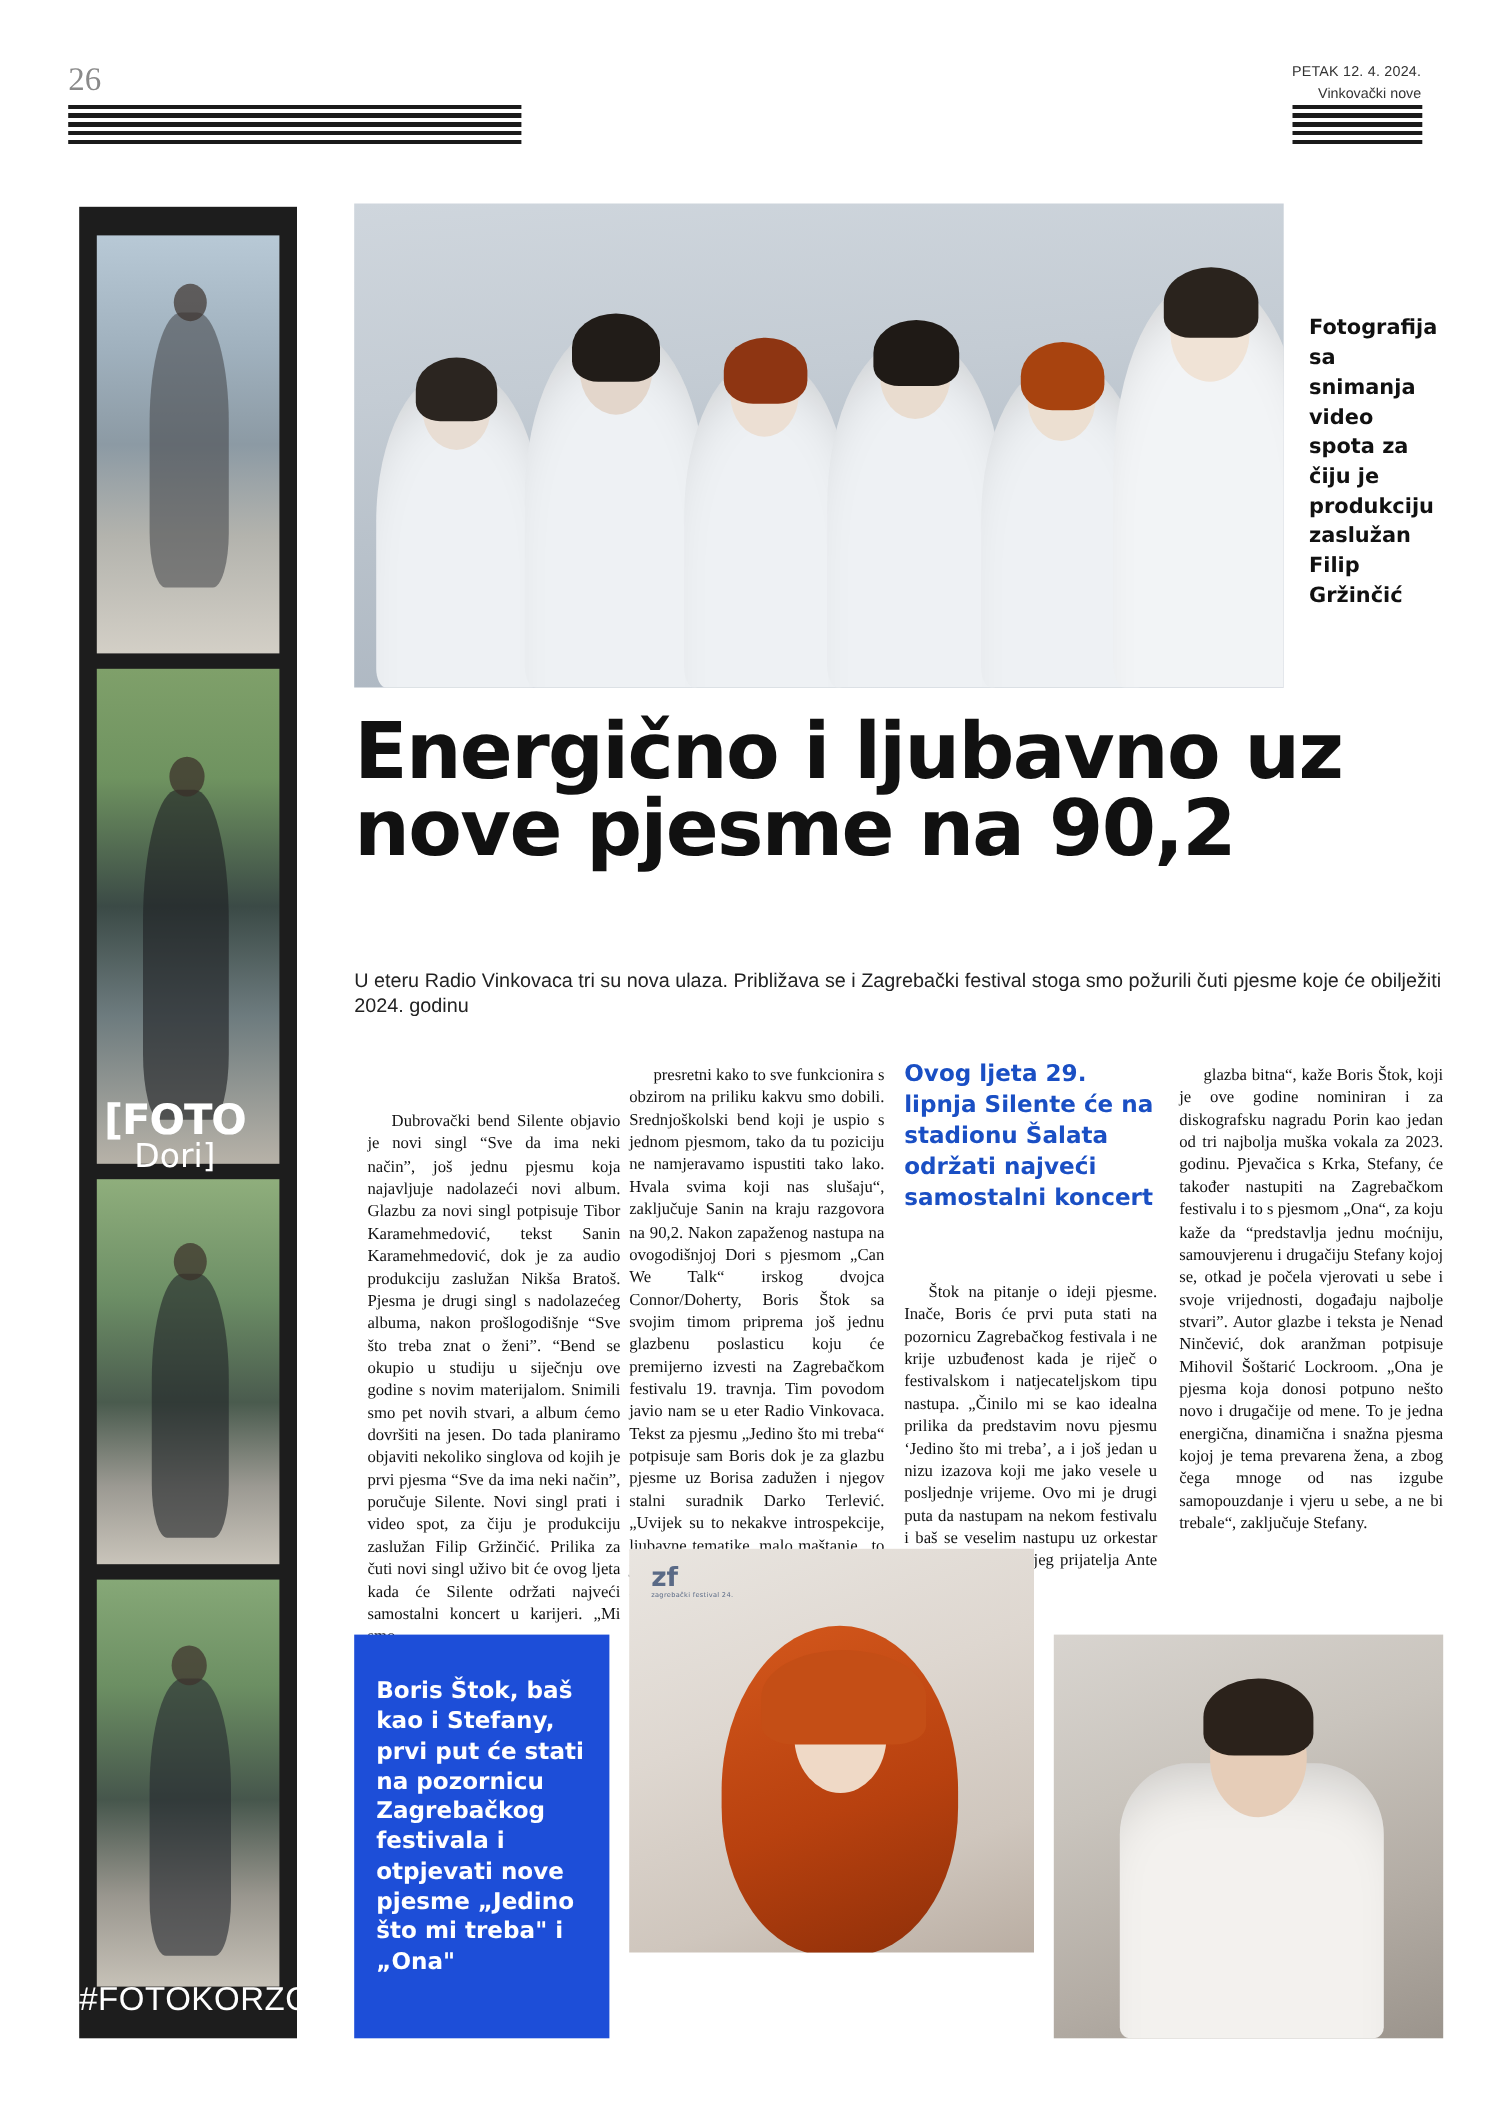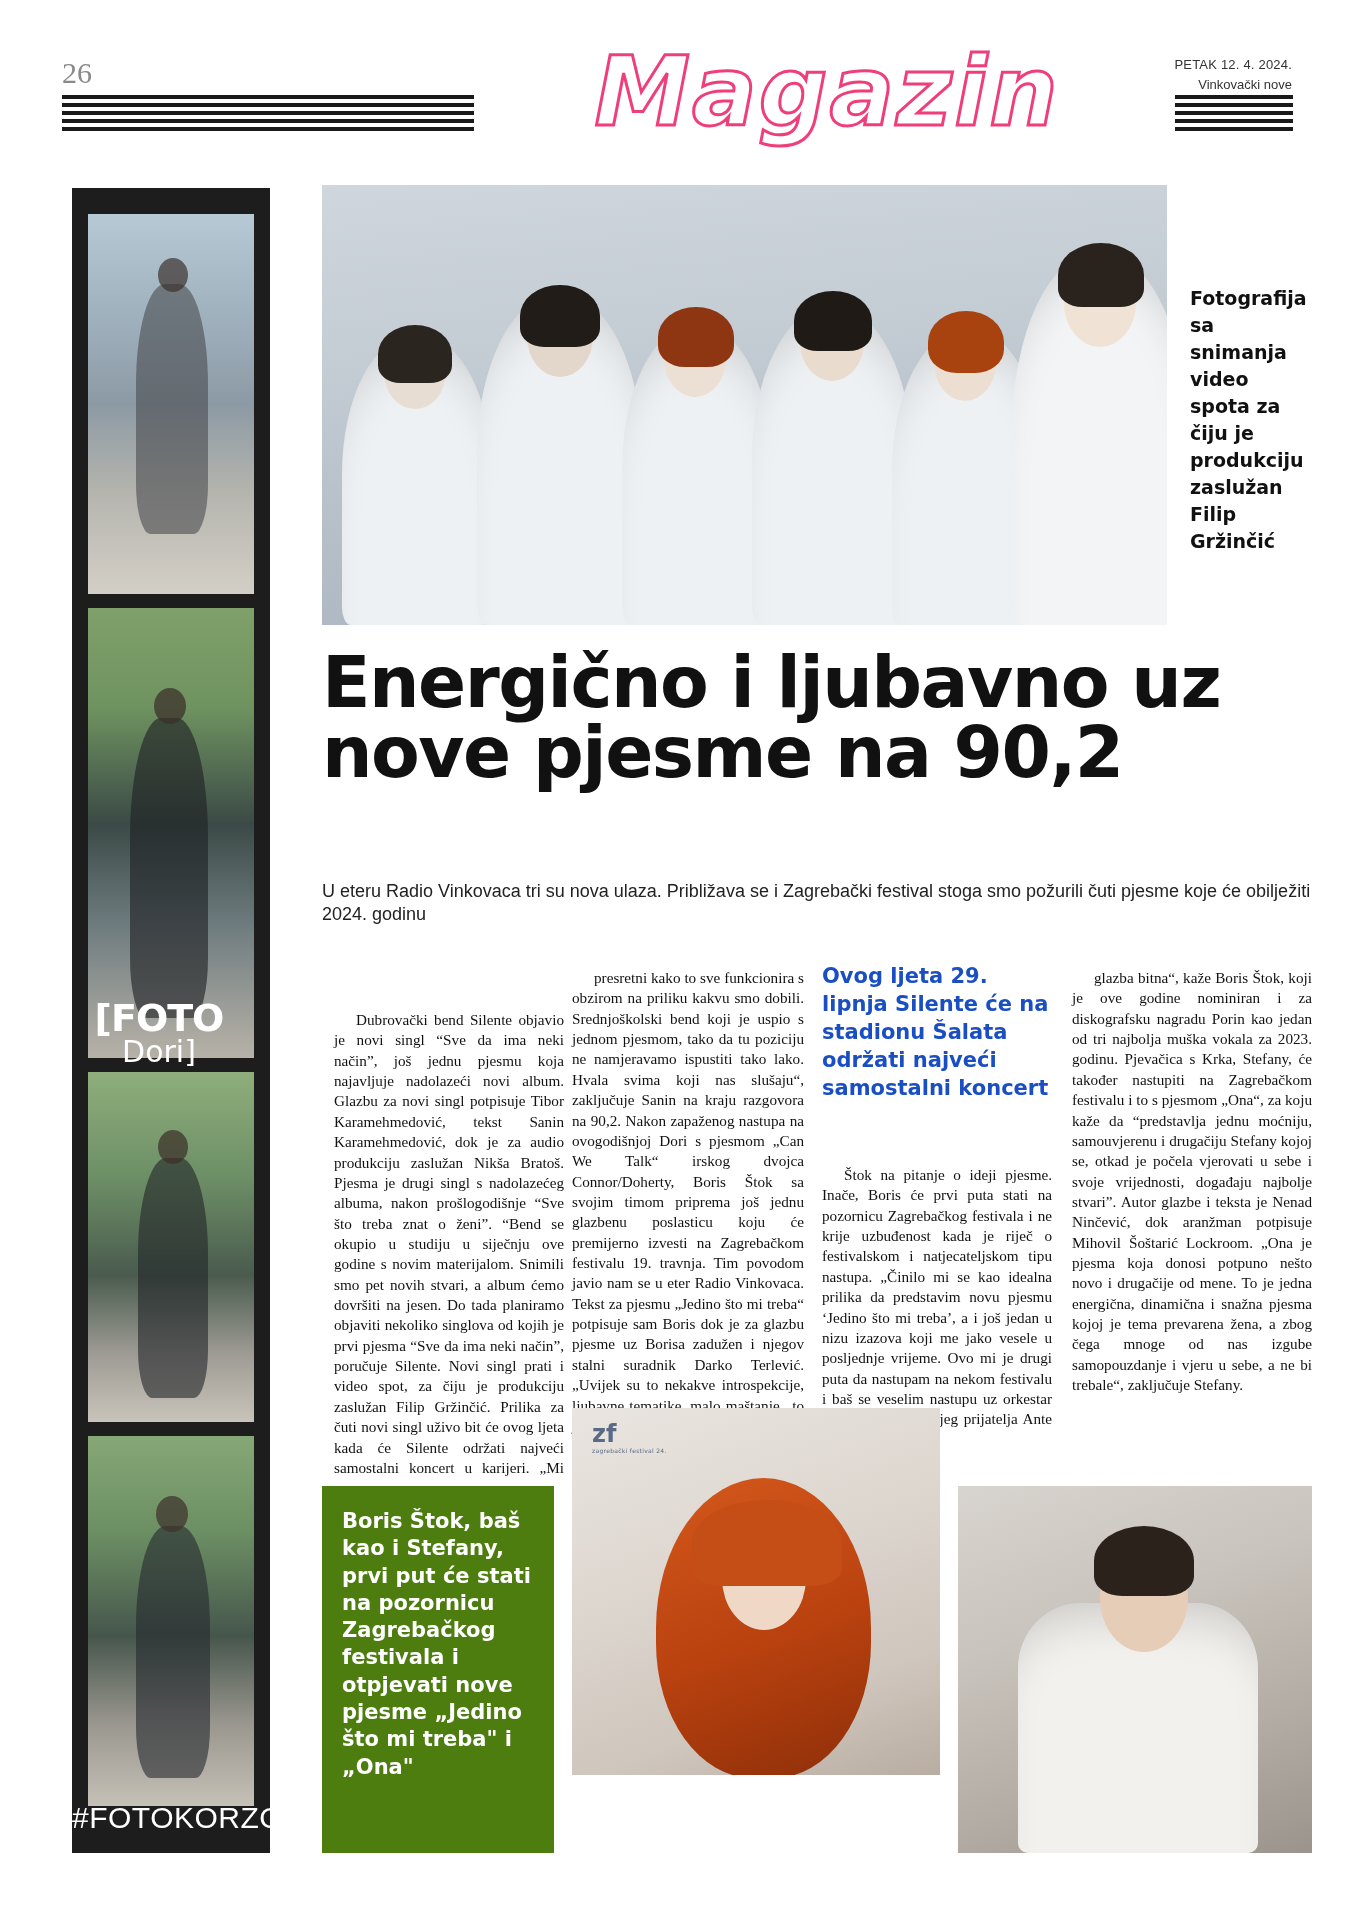--- a/index.html
+++ b/index.html
@@ -205,22 +205,22 @@
     line-height: 1.33;
     color: #1a4fc4;
   }
 
   
   #pink-box {
     position: absolute;
     left: 322px; top: 1486px;
     width: 232px;
     height: 367px;
-    background: #4d7c0f;
-    padding: 22px 20px;
+    background: #1d4ed8;
+    padding: 38px 20px;
   }
   #pink-box .pq {
     font-family: "DejaVu Sans", sans-serif;
     font-weight: bold;
     font-size: 21px;
     line-height: 1.3;
     color: #ffffff;
   }
 
   
@@ -271,21 +271,20 @@
     border-radius: 50% 50% 45% 45%;
   }
 </style>
 </head>
 <body>
 
 <div id="header">
   <div id="page-number">26</div>
   <div class="stripe-block" id="stripes-left"></div>
   <div class="stripe-block" id="stripes-right"></div>
-  <div id="magazin-title">Magazin</div>
   <div id="header-meta">
     <div class="line1">PETAK 12. 4. 2024.</div>
     <div class="line2">Vinkovački nove</div>
   </div>
 </div>
 
 <div id="photo-rail">
   <div class="rail-photo" id="rail-photo-1">
     <div class="fig" style="left:48px; top:70px; width:72px; height:250px; background:rgba(70,72,76,.58);"></div>
     <div class="head" style="left:70px; top:44px; width:30px; height:34px; background:rgba(60,50,44,.7);"></div>

